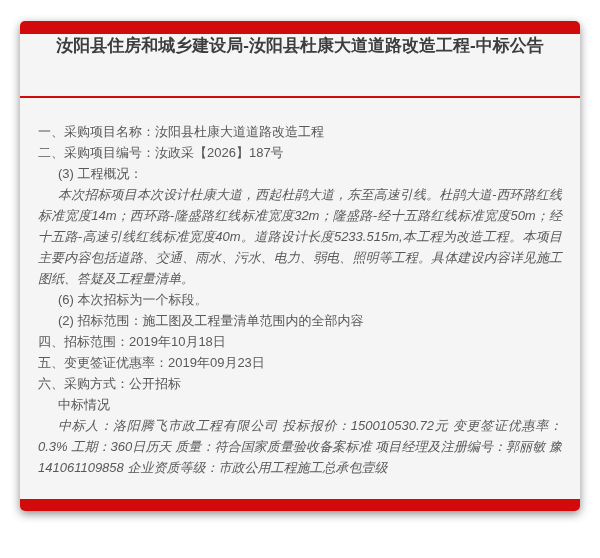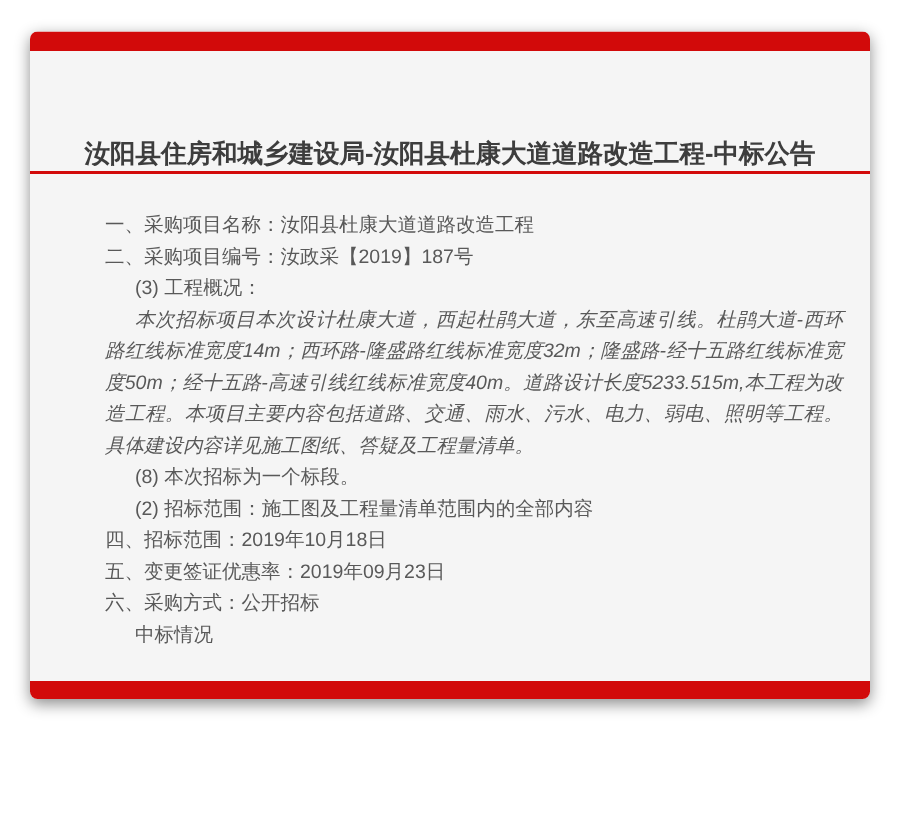--- a/index.html
+++ b/index.html
@@ -31,23 +31,23 @@
     height: 13px;
     background: #d20a0a;
     flex: 0 0 auto;
   }
   .bottom-bar {
     height: 12px;
     background: #d20a0a;
     flex: 0 0 auto;
   }
   .header {
-    height: 80px;
+    height: 62px;
     display: flex;
-    align-items: flex-end;
+    align-items: flex-start;
     justify-content: center;
     flex: 0 0 auto;
   }
   .header h1 {
     margin: 0;
     font-size: 17px;
     font-weight: bold;
     color: #3d3d3d;
     letter-spacing: 0px;
     white-space: nowrap;
@@ -56,21 +56,20 @@
     height: 2px;
     background: #d20a0a;
     flex: 0 0 auto;
   }
   .content {
     flex: 1 1 auto;
     padding: 23px 18px 21px 18px;
     font-size: 13px;
     line-height: 21px;
     color: #595959;
-    margin-left: 32px;
   }
   .content p {
     margin: 0;
   }
   .content p.sub {
     text-indent: 20px;
   }
   .content p.para {
     text-indent: 20px;
     text-align: justify;
@@ -82,25 +81,26 @@
 
 <div class="page">
   <div class="card">
     <div class="top-bar"></div>
     <div class="header">
       <h1>汝阳县住房和城乡建设局-汝阳县杜康大道道路改造工程-中标公告</h1>
     </div>
     <div class="divider"></div>
     <div class="content">
       <p class="item">一、采购项目名称：汝阳县杜康大道道路改造工程</p>
-      <p class="item">二、采购项目编号：汝政采【2019】187号</p>
+      <p class="item">二、采购项目编号：汝政采【2026】187号</p>
       <p class="sub">(3) 工程概况：</p>
       <p class="para">本次招标项目本次设计杜康大道，西起杜鹃大道，东至高速引线。杜鹃大道-西环路红线标准宽度14m；西环路-隆盛路红线标准宽度32m；隆盛路-经十五路红线标准宽度50m；经十五路-高速引线红线标准宽度40m。道路设计长度5233.515m,本工程为改造工程。本项目主要内容包括道路、交通、雨水、污水、电力、弱电、照明等工程。具体建设内容详见施工图纸、答疑及工程量清单。</p>
-      <p class="sub">(8) 本次招标为一个标段。</p>
+      <p class="sub">(6) 本次招标为一个标段。</p>
       <p class="sub">(2) 招标范围：施工图及工程量清单范围内的全部内容</p>
       <p class="item">四、招标范围：2019年10月18日</p>
       <p class="item">五、变更签证优惠率：2019年09月23日</p>
       <p class="item">六、采购方式：公开招标</p>
       <p class="sub">中标情况</p>
+      <p class="para">中标人：洛阳腾飞市政工程有限公司 投标报价：150010530.72元 变更签证优惠率：0.3% 工期：360日历天 质量：符合国家质量验收备案标准 项目经理及注册编号：郭丽敏 豫141061109858 企业资质等级：市政公用工程施工总承包壹级</p>
     </div>
     <div class="bottom-bar"></div>
   </div>
 </div>
 
 </body></html>

